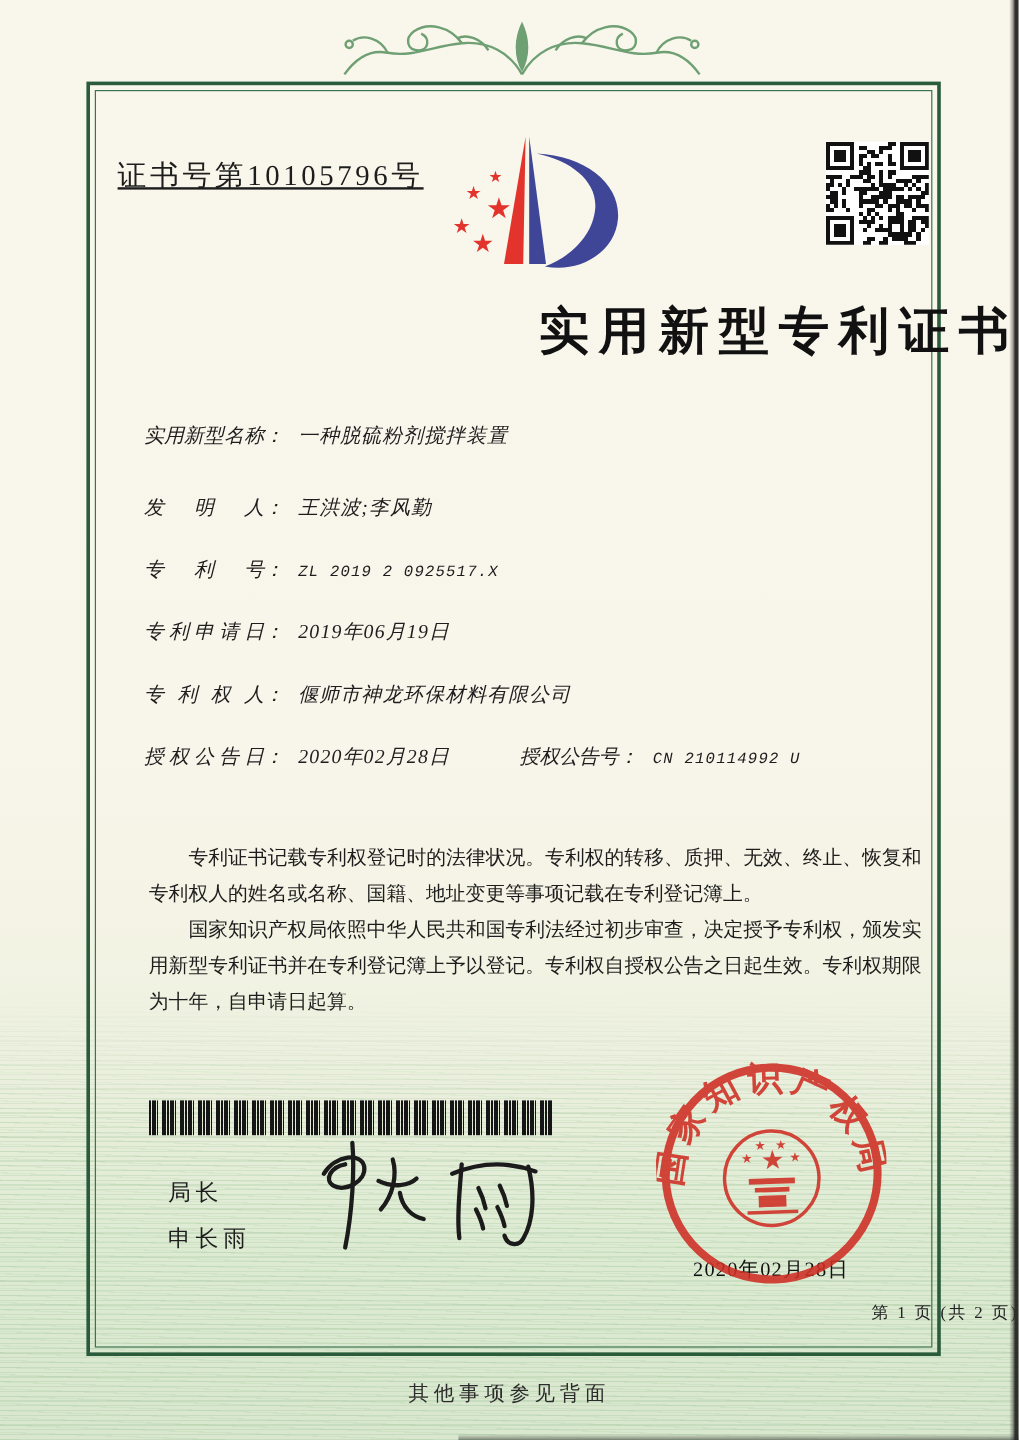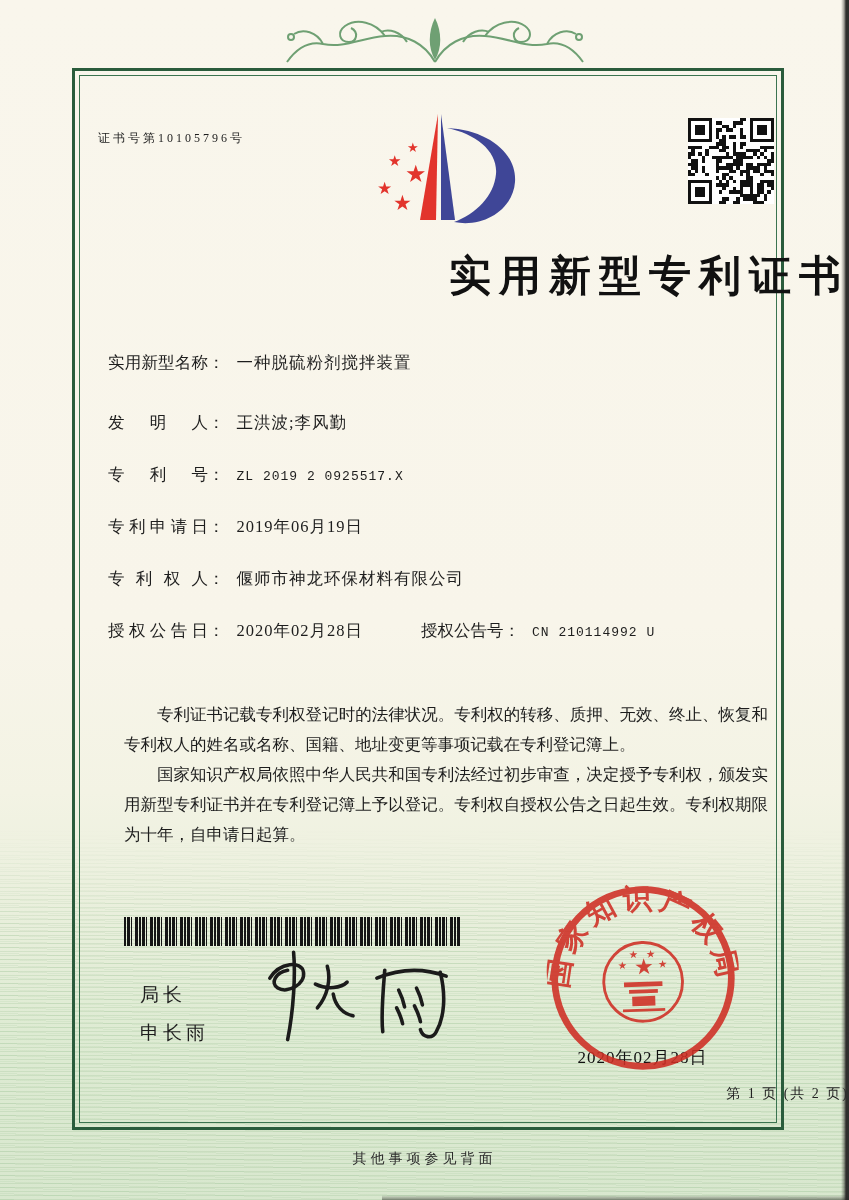--- a/index.html
+++ b/index.html
@@ -11,43 +11,43 @@
   .guilloche{
     position:absolute;left:0;top:830px;width:100%;height:370px;pointer-events:none;
     background:repeating-linear-gradient(0deg,rgba(110,165,105,.16) 0 1px,transparent 1px 4px),
                repeating-linear-gradient(2deg,rgba(120,175,115,.10) 0 1px,transparent 1px 6px);
     -webkit-mask-image:linear-gradient(to bottom,transparent,#000 28%);
     mask-image:linear-gradient(to bottom,transparent,#000 28%);
   }
   .frame-outer{position:absolute;left:72px;top:68px;width:712px;height:1062px;border:3px solid #2a5c3c;box-sizing:border-box;}
   .frame-inner{position:absolute;left:79px;top:75px;width:698px;height:1048px;border:1px solid #3b7450;box-sizing:border-box;}
   .ornament{position:absolute;left:285px;top:2px;width:300px;height:66px;opacity:.85;}
-  .cert-no{position:absolute;left:98px;top:130px;font-size:12px;letter-spacing:3px;}
+  .cert-no{position:absolute;left:98px;top:130px;font-size:24px;letter-spacing:3px;text-decoration:underline;}
   .logo{position:absolute;left:357px;top:106px;width:190px;height:136px;}
   .qr{position:absolute;left:688px;top:118px;width:86px;height:86px;background:#fff;}
   .title{position:absolute;left:0;top:248px;width:100%;margin:0;text-align:right;
          font-size:42px;font-weight:bold;letter-spacing:8px;color:#111;}
-  .fields{position:absolute;left:108px;top:352px;width:648px;font-size:16.5px;}
+  .fields{position:absolute;left:120px;top:352px;width:648px;font-size:16.5px;font-style:italic;}
   .frow{height:52px;white-space:nowrap;}
   .frow.first{height:60px;}
   .flabel{display:inline-block;width:100px;text-align:justify;text-align-last:justify;}
   .fcolon{display:inline-block;}
   .fvalue{margin-left:12px;letter-spacing:1px;}
   .mono{font-family:"Liberation Mono","DejaVu Sans Mono",monospace;font-size:13px;}
   .grant2{margin-left:58px;margin-top:16px;}
   .body-text{position:absolute;left:124px;top:700px;width:644px;font-size:16.5px;line-height:30px;text-align:justify;}
   .body-text p{margin:0;text-indent:2em;}
   .barcode{position:absolute;left:124px;top:917px;width:336px;height:29px;
     background:repeating-linear-gradient(90deg,#151515 0 2px,transparent 2px 3px,#151515 3px 6px,transparent 6px 7px,#151515 7px 8px,transparent 8px 11px,#151515 11px 14px,transparent 14px 15px);}
   .director{position:absolute;left:140px;top:976px;font-size:19px;line-height:38px;letter-spacing:4px;}
   .signature{position:absolute;left:250px;top:944px;width:218px;height:104px;}
   .seal-date{position:absolute;left:535px;top:1046px;width:215px;text-align:center;font-size:17px;letter-spacing:1px;color:#111;}
   .seal{position:absolute;left:547px;top:882px;width:192px;height:192px;opacity:.88;transform:rotate(-2deg);}
   .page-info{position:absolute;left:0;top:1085px;width:100%;text-align:right;font-size:14px;letter-spacing:2px;color:#222;}
-  .back-note{position:absolute;left:0;top:1150px;width:100%;text-align:center;font-size:14px;letter-spacing:4px;color:#2b2b2b;}
+  .back-note{position:absolute;left:0;top:1150px;width:100%;text-align:center;font-size:17px;letter-spacing:4px;color:#2b2b2b;}
   .scan-right{position:absolute;right:0;top:0;width:8px;height:100%;
     background:linear-gradient(to left,#2e2e2c 0 3px,rgba(60,60,55,.45) 5px,transparent);}
   .scan-bottom{position:absolute;left:45%;bottom:0;right:0;height:5px;
     background:linear-gradient(to top,rgba(40,40,38,.5),transparent);}
 </style>
 </head>
 <body>
 
 <div class="paper">
 

